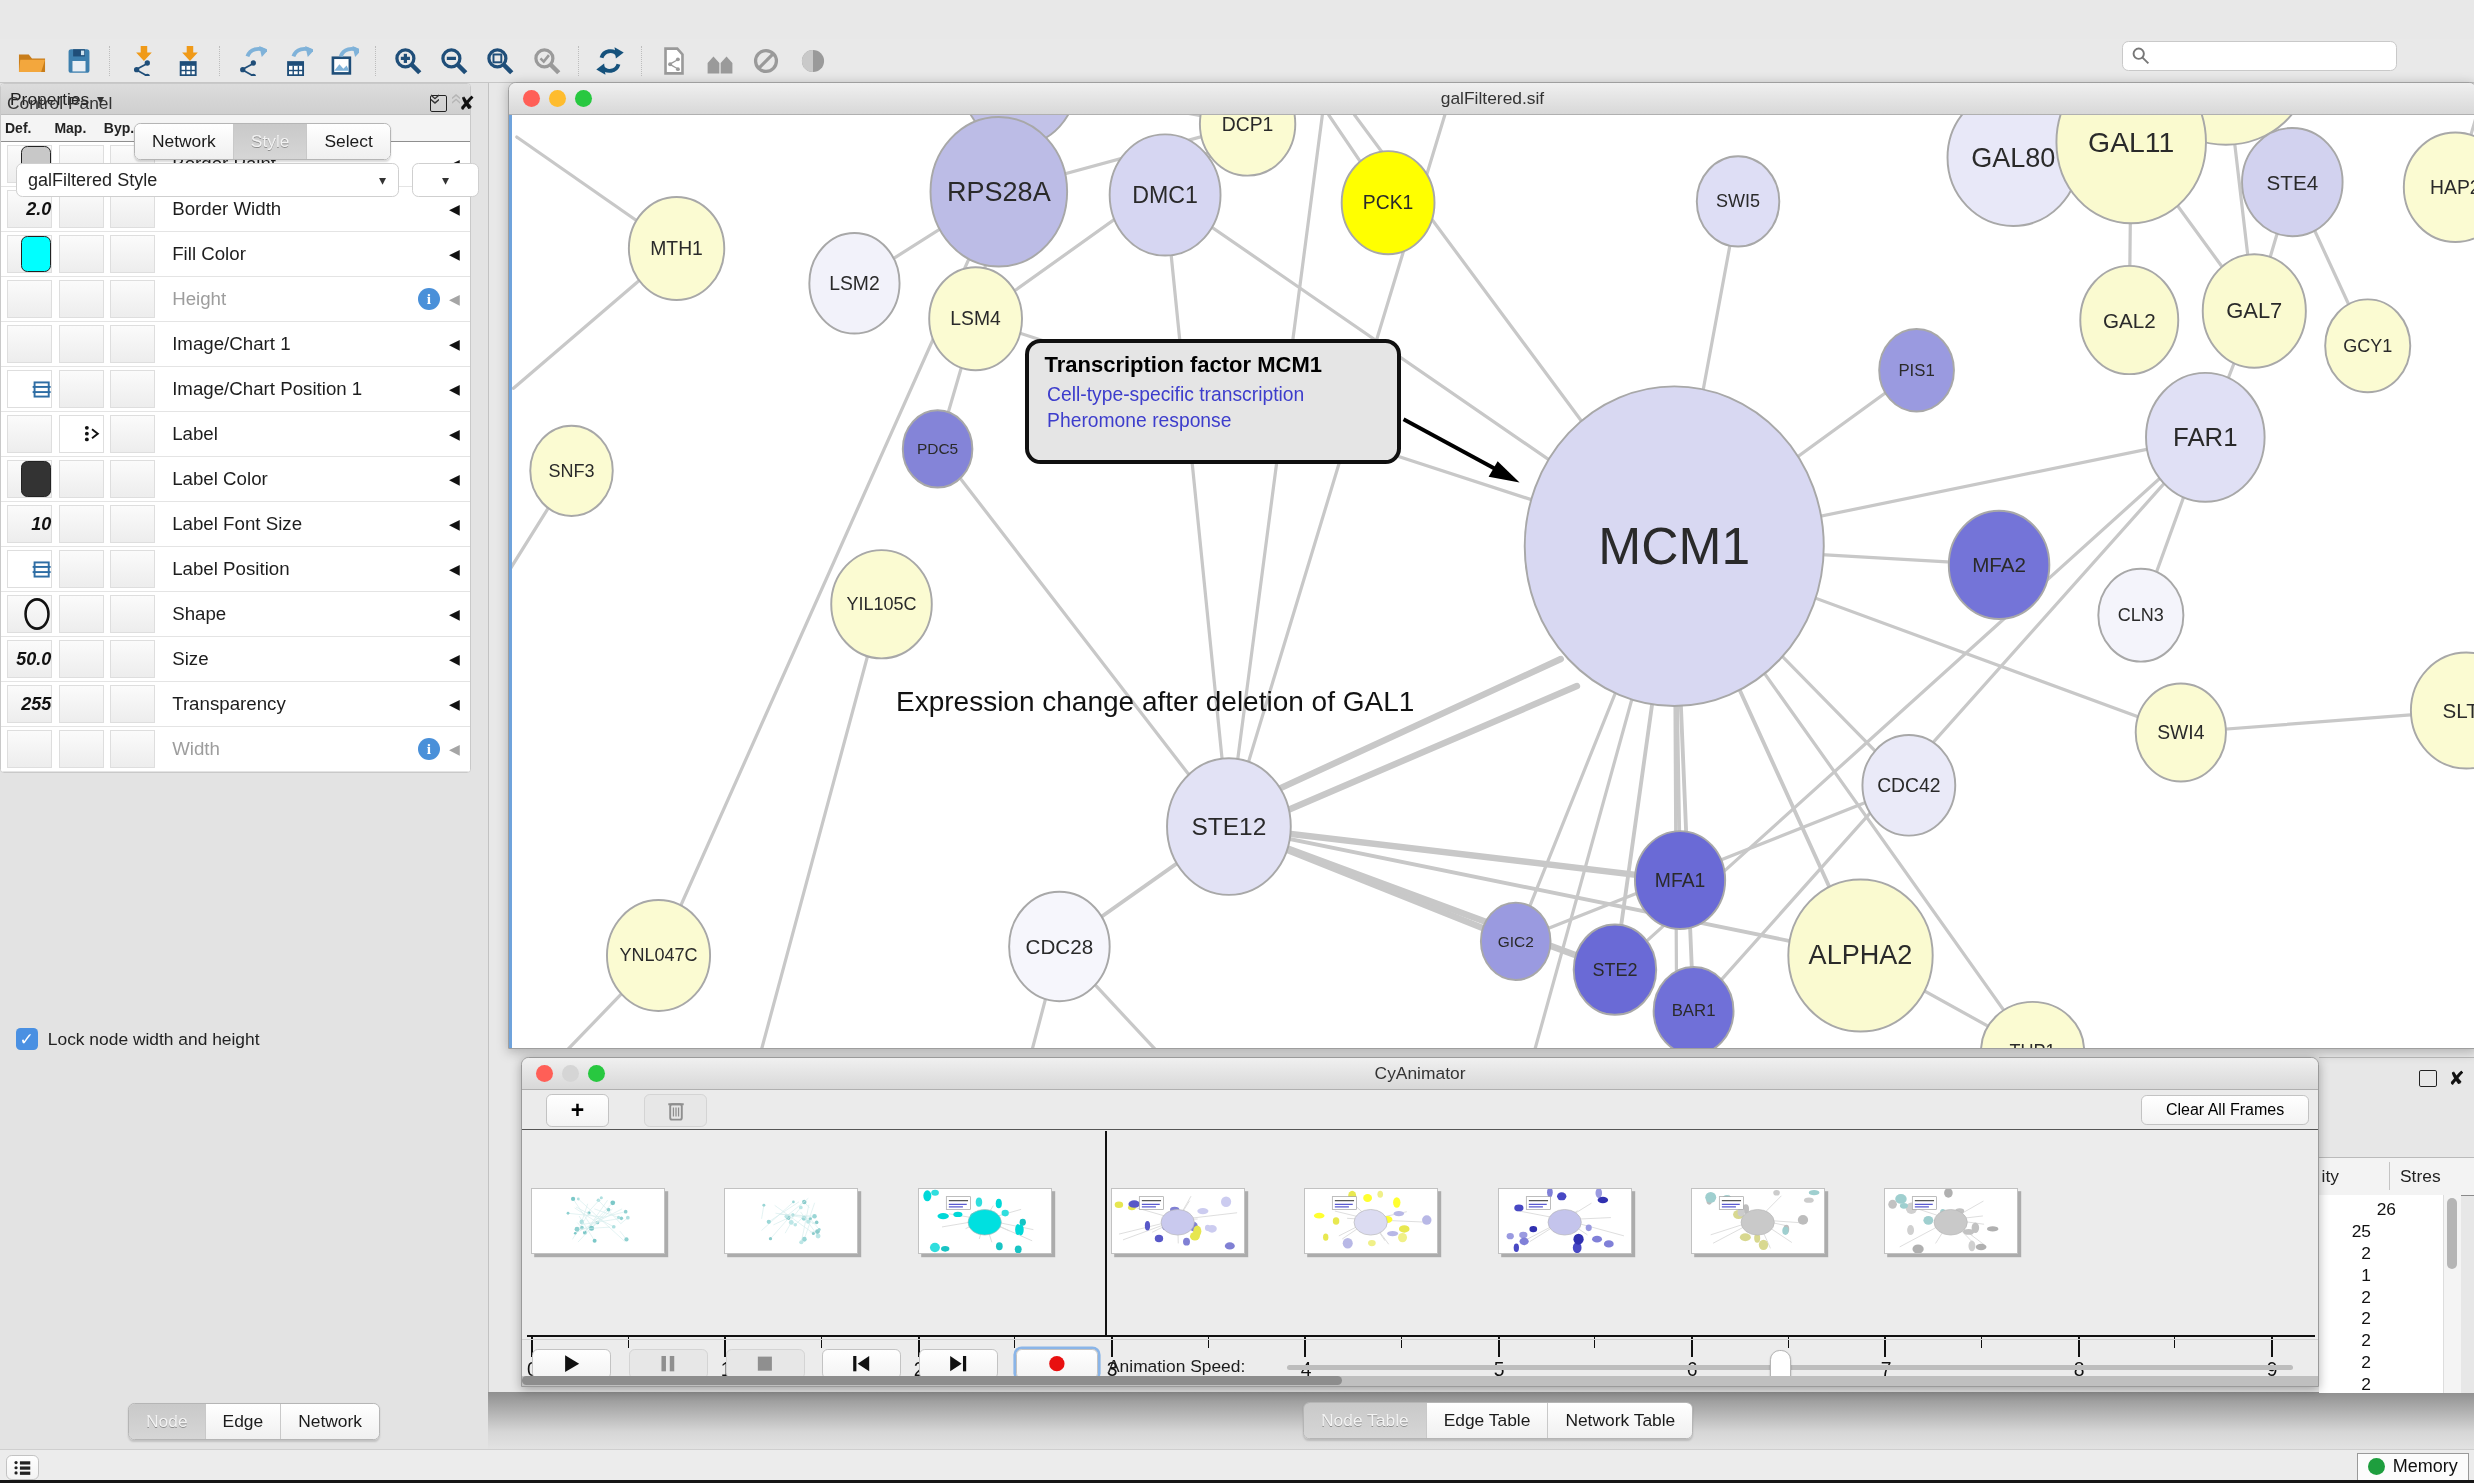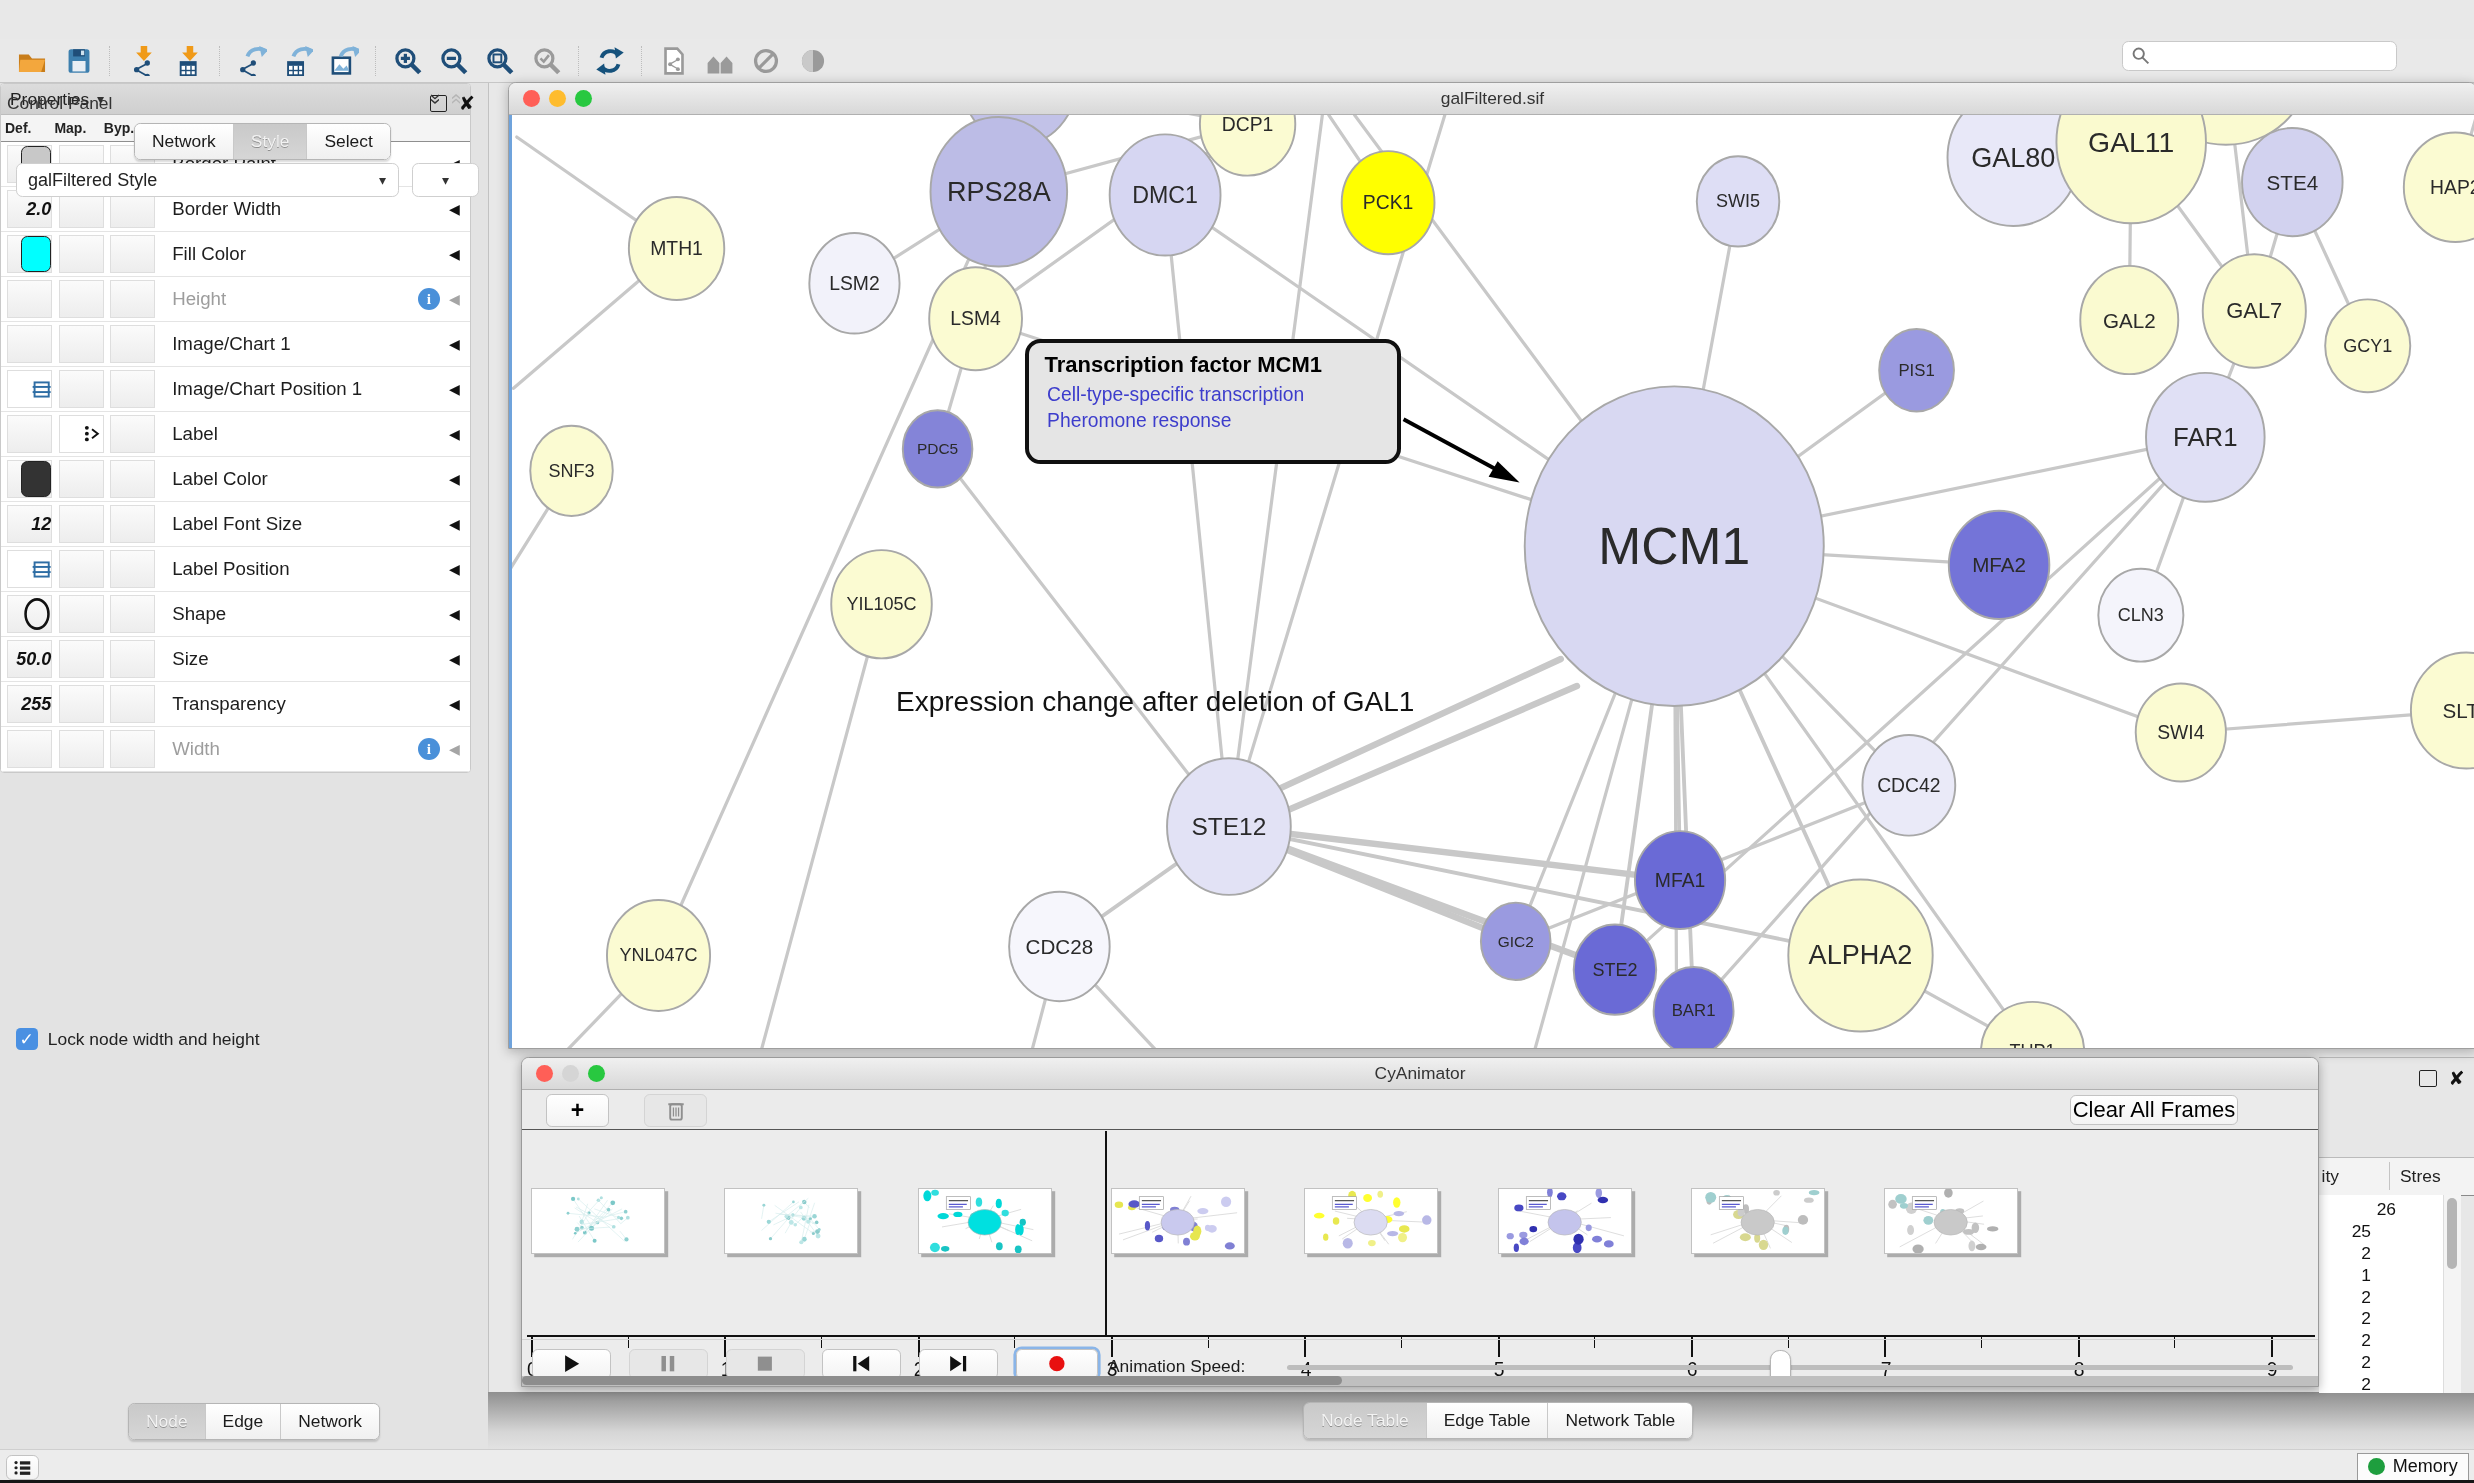--- a/index.html
+++ b/index.html
@@ -384,21 +384,21 @@
             <div class="pcell">
               <div class="swatch" style="background:#333333"></div>
             </div>
             <div class="pcell"></div>
             <div class="pcell"></div>
             <div class="plabel">Label Color</div>
             <div class="parrow">◀</div>
           </div>
           <div class="prow">
             <div class="pcell">
-              <span class="defnum">12</span>
+              <span class="defnum">10</span>
             </div>
             <div class="pcell"></div>
             <div class="pcell"></div>
             <div class="plabel">Label Font Size</div>
             <div class="parrow">◀</div>
           </div>
           <div class="prow">
             <div class="pcell" style="background: rgb(255, 255, 255);">
               <svg width="19.3" height="17" viewBox="0 0 30 26">
                 <rect x="4" y="2" width="22" height="22" fill="none" stroke="#2e6da4" stroke-width="3"></rect>
@@ -670,21 +670,21 @@
       <div class="abs btn" style="left:24px;top:3.9px;width:61px;height:31px;font-size:23px;font-weight:bold">+</div>
       <div class="abs btn dis" style="left:122px;top:3.9px;width:61px;height:31px">
         <svg width="18" height="22" viewBox="0 0 28 34">
           <rect x="5" y="8" width="18" height="24" rx="3" fill="none" stroke="#8f8f8f" stroke-width="3"></rect>
           <line x1="2" y1="8" x2="26" y2="8" stroke="#8f8f8f" stroke-width="3"></line>
           <line x1="10" y1="13" x2="10" y2="27" stroke="#8f8f8f" stroke-width="2"></line>
           <line x1="14" y1="13" x2="14" y2="27" stroke="#8f8f8f" stroke-width="2"></line>
           <line x1="18" y1="13" x2="18" y2="27" stroke="#8f8f8f" stroke-width="2"></line>
         </svg>
       </div>
-      <div class="abs btn" style="left:1548px;top:5.2px;width:166px;height:28px;font-size:22px">Clear All Frames</div>
+      <div class="abs btn" style="left:1619px;top:5.2px;width:166px;height:28px;font-size:16px">Clear All Frames</div>
     </div>
     <div class="cy-timeline" id="cytimeline">
         <div class="thumb" style="left:9px;top:58px"><svg width="132" height="64" viewBox="0 0 205 100">
             <line x1="101.58942043895748" y1="52.37685185185185" x2="65.97012174211248" y2="29.566358024691358" stroke="#d5ecec" stroke-width="1"></line>
             <circle cx="101.58942043895748" cy="52.37685185185185" r="2.88641975308642" fill="#8fd0d0"></circle>
             <line x1="103.10637431412894" y1="17.656172839506173" x2="138.49273405349794" y2="54.43827160493827" stroke="#d5ecec" stroke-width="1"></line>
             <circle cx="103.10637431412894" cy="17.656172839506173" r="2.82164780521262" fill="#b0e0e0"></circle>
             <line x1="82.02173353909465" y1="68.25030864197531" x2="117.45696159122085" y2="17.51388888888889" stroke="#d5ecec" stroke-width="1"></line>
             <circle cx="82.02173353909465" cy="68.25030864197531" r="2.99710219478738" fill="#7cc8c8"></circle>
             <line x1="77.33241169410151" y1="60.38148148148149" x2="70.00786608367628" y2="52.348765432098766" stroke="#d5ecec" stroke-width="1"></line>

